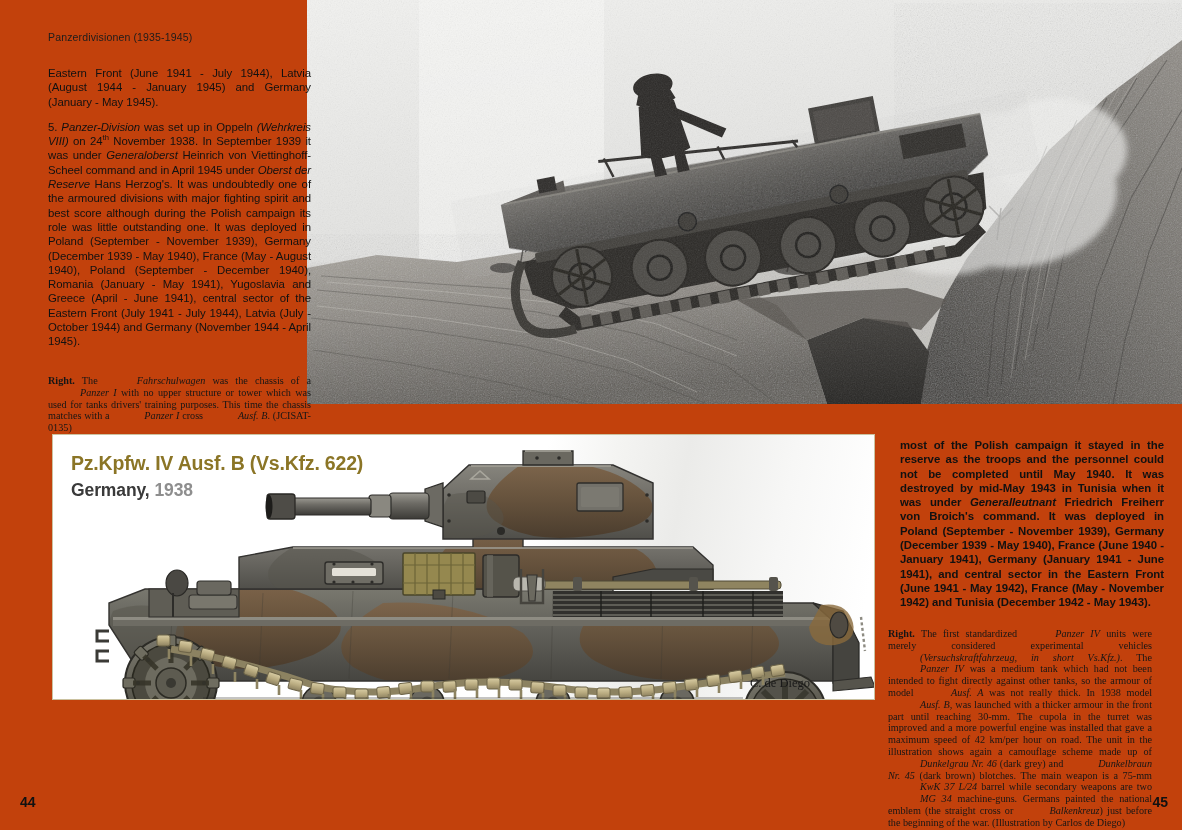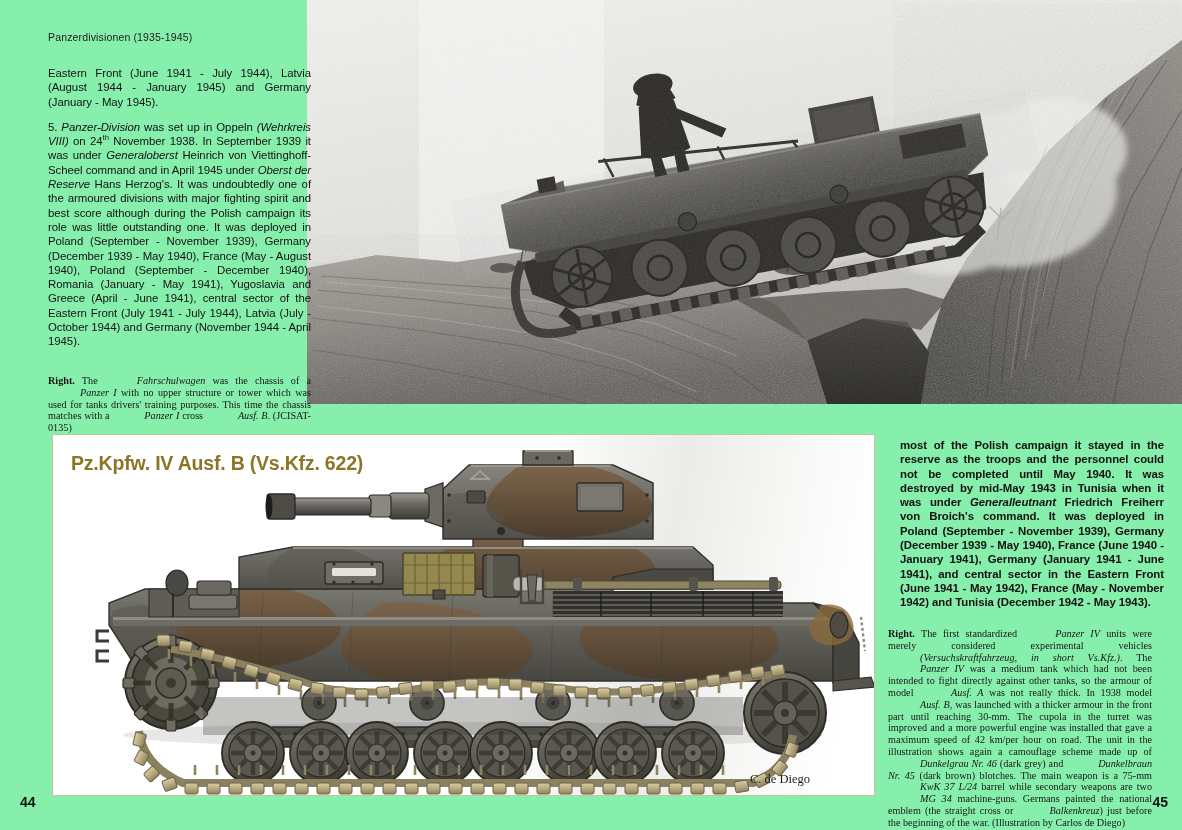--- a/index.html
+++ b/index.html
@@ -6,21 +6,21 @@
   html, body {
     margin: 0; padding: 0;
     width: 1182px; height: 830px;
     background: #ffffff;
     font-family: "Liberation Sans", sans-serif;
     overflow: hidden;
   }
   #page {
     position: relative;
     width: 1182px; height: 830px;
-    background: #86efac;
+    background: #c2410c;
   }
 
   
   .running-head {
     position: absolute;
     left: 48px; top: 31px;
     font-size: 10.5px;
     color: #1c1c1c;
     letter-spacing: 0.15px;
     white-space: nowrap;
@@ -63,21 +63,21 @@
     width: 875px; height: 404px;
     overflow: hidden;
     background: #e8e8e6;
   }
   #photo svg { display: block; width: 875px; height: 404px; }
 
   
   #illus-panel {
     position: absolute;
     left: 52px; top: 434px;
-    width: 823px; height: 362px;
+    width: 823px; height: 266px;
     border: 1.3px solid #cbc2a0;
     background: #ffffff;
     overflow: hidden;
   }
   #illus-inner-shade {
     position: absolute;
     left: 0; top: 0; width: 823px; height: 362px;
     background: linear-gradient(100deg,
         #ffffff 0%, #ffffff 56%,
         #f4f4f2 64%, #ebebe9 72%,
@@ -355,20 +355,21 @@
     <p><span>5. </span><em>Panzer-Division</em><span> was set up in Oppeln </span><em>(Wehrkreis VIII)</em><span> on 24</span><sup>th</sup><span> November 1938. In September 1939 it was under </span><em>Generaloberst</em><span> Heinrich von Viettinghoff-Scheel command and in April 1945 under </span><em>Oberst der Reserve</em><span> Hans Herzog's. It was undoubtedly one of the armoured divisions with major fighting spirit and best score although during the Polish campaign its role was little outstanding one. It was deployed in Poland (September - November 1939), Germany (December 1939 - May 1940), France (May - August 1940), Poland (September - December 1940), Romania (January - May 1941), Yugoslavia and Greece (April - June 1941), central sector of the Eastern Front (July 1941 - July 1944), Latvia (July - October 1944) and Germany (November 1944 - April 1945).</span></p>
   </div>
 
   <div class="caption" id="left-caption"><b>Right.</b><span> The </span><em>Fahrschulwagen</em><span> was the chassis of a </span><em>Panzer I</em><span> with no upper structure or tower which was used for tanks drivers' training purposes. This time the chassis matches with a </span><em>Panzer I</em><span> cross </span><em>Ausf. B</em><span>. (JCISAT-0135)</span></div>
 
   <div id="illus-panel">
     <div id="illus-inner-shade"></div>
 
     <div id="illus-title">
       <div class="t1">Pz.Kpfw. IV Ausf. B (Vs.Kfz. 622)</div>
+      <div class="t2"><span>Germany,</span> <span class="yr">1938</span></div>
     </div>
 
     <svg id="tank-art" width="823" height="362" viewBox="0 0 823 362">
       <defs>
         <linearGradient id="gry" x1="0" y1="0" x2="0" y2="1">
           <stop offset="0" stop-color="#7b7a70"></stop>
           <stop offset="0.45" stop-color="#61605a"></stop>
           <stop offset="1" stop-color="#44433e"></stop>
         </linearGradient>
         <linearGradient id="gry2" x1="0" y1="0" x2="0" y2="1">

